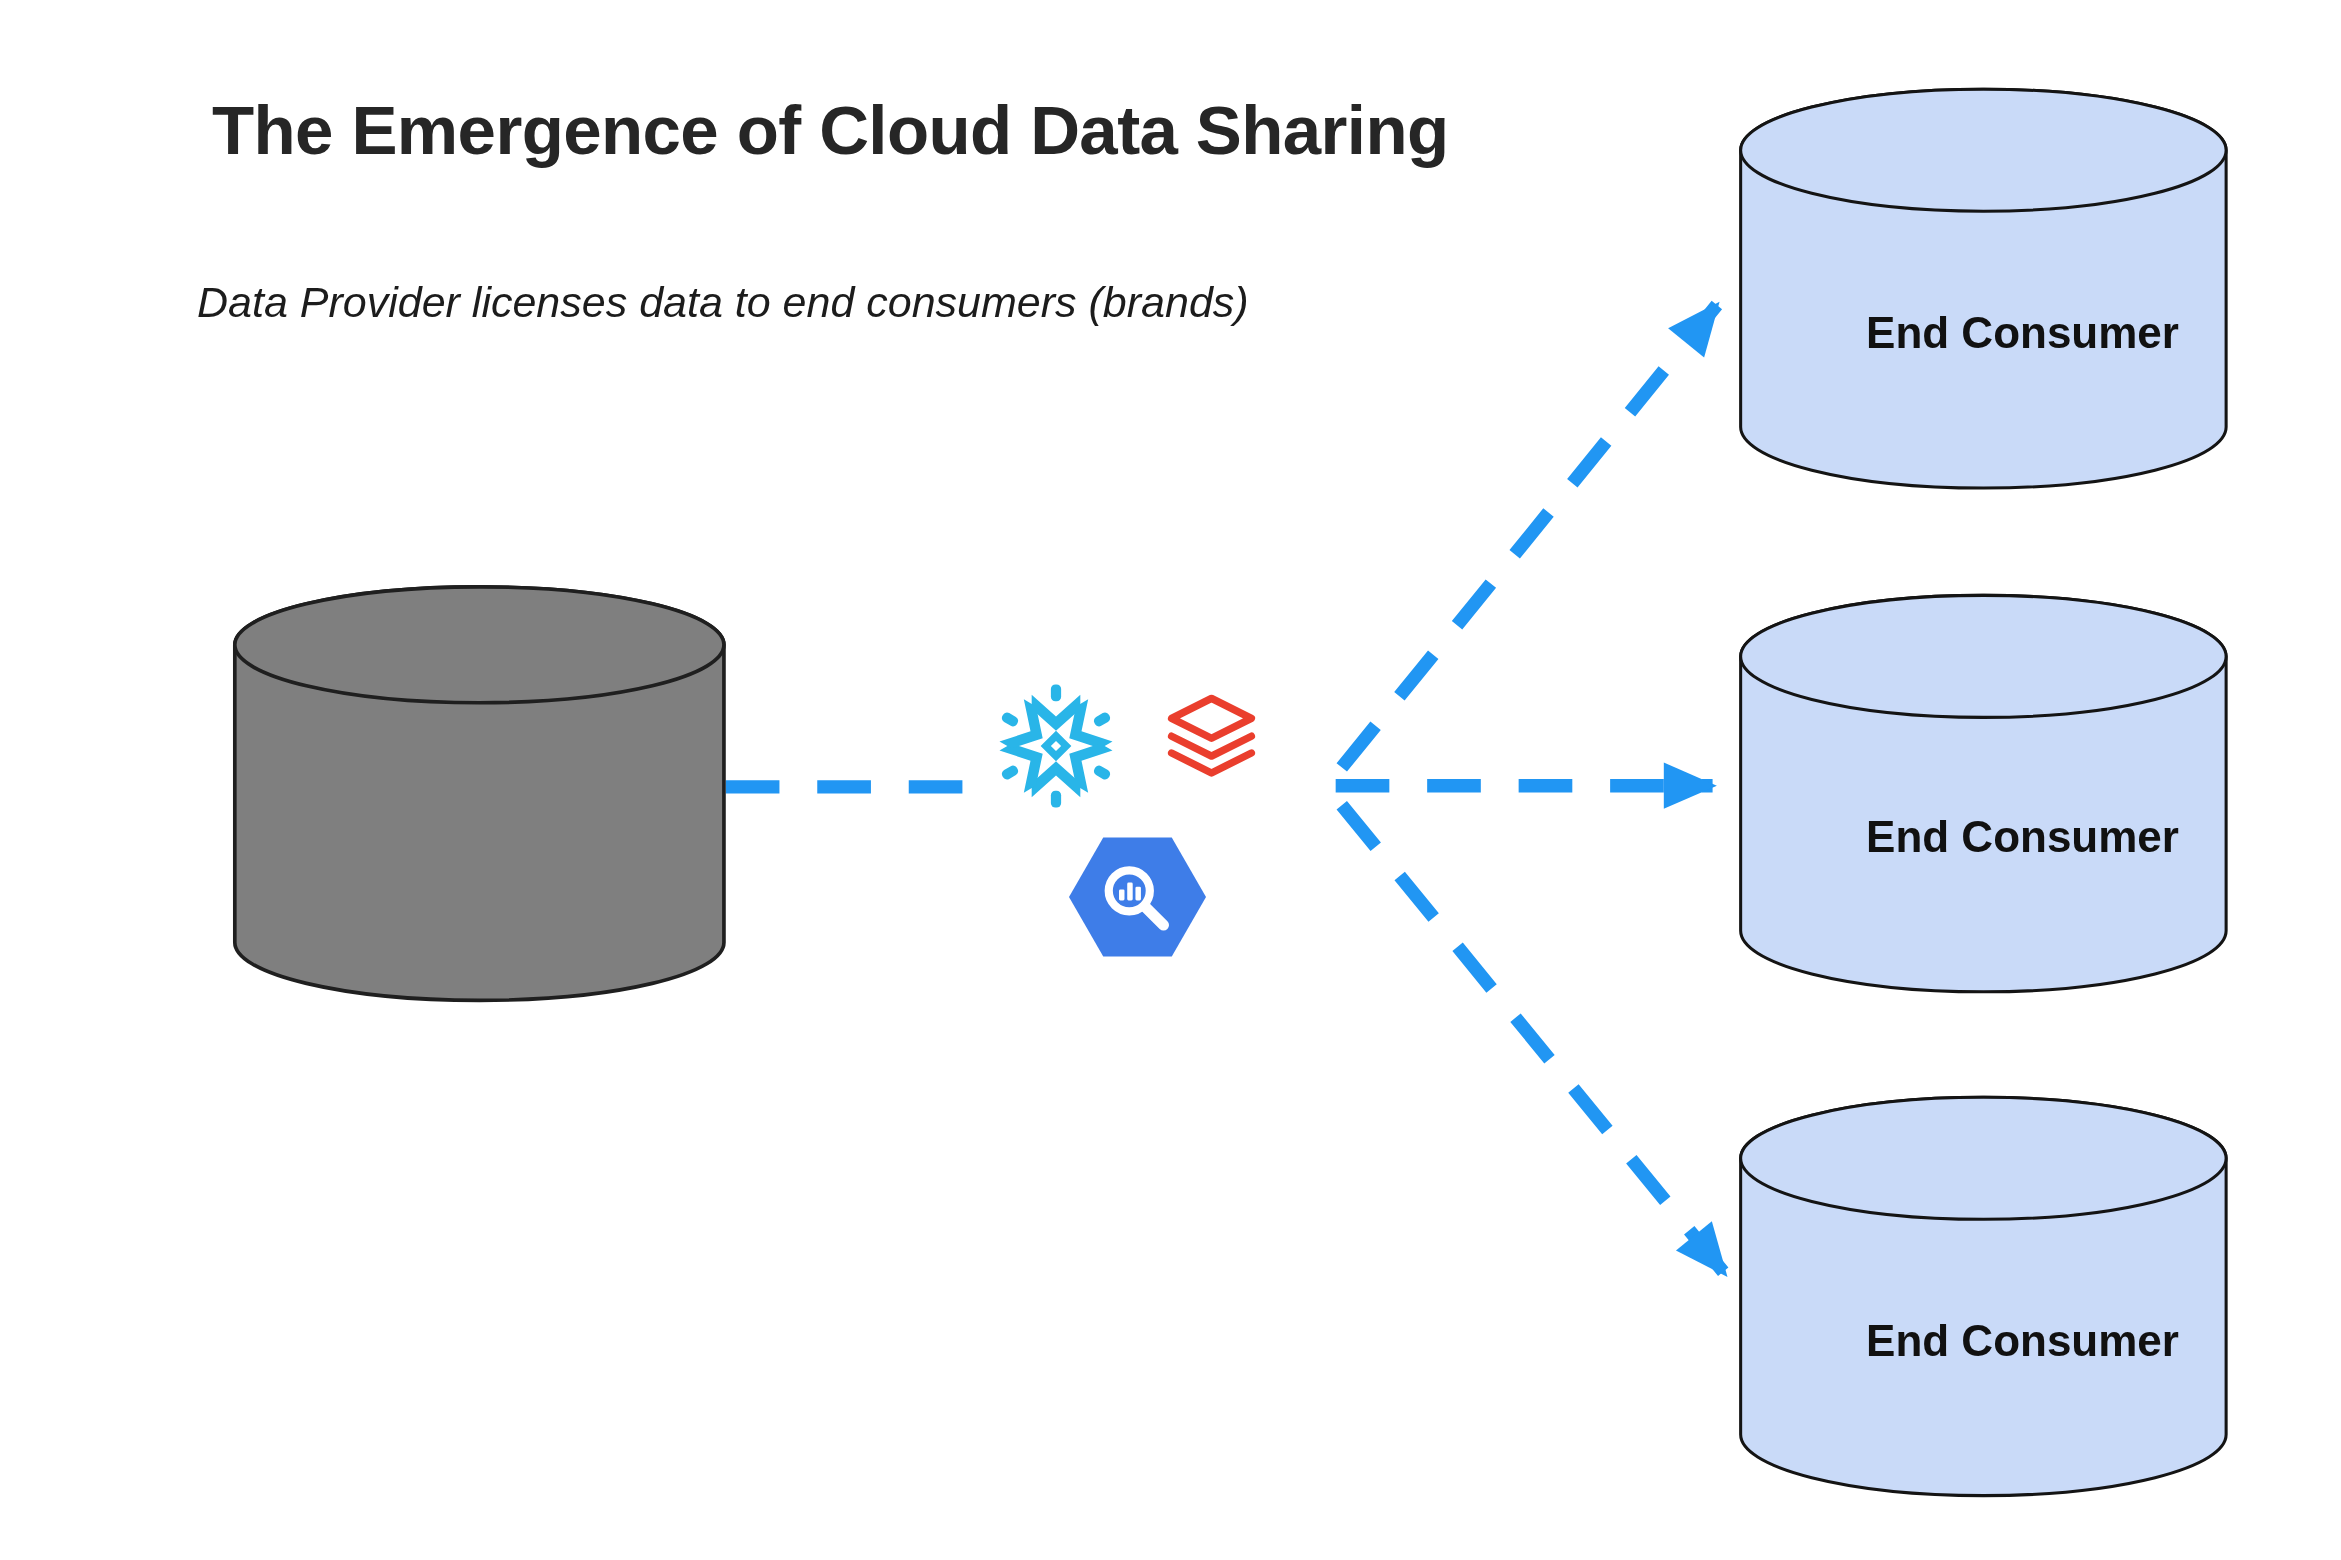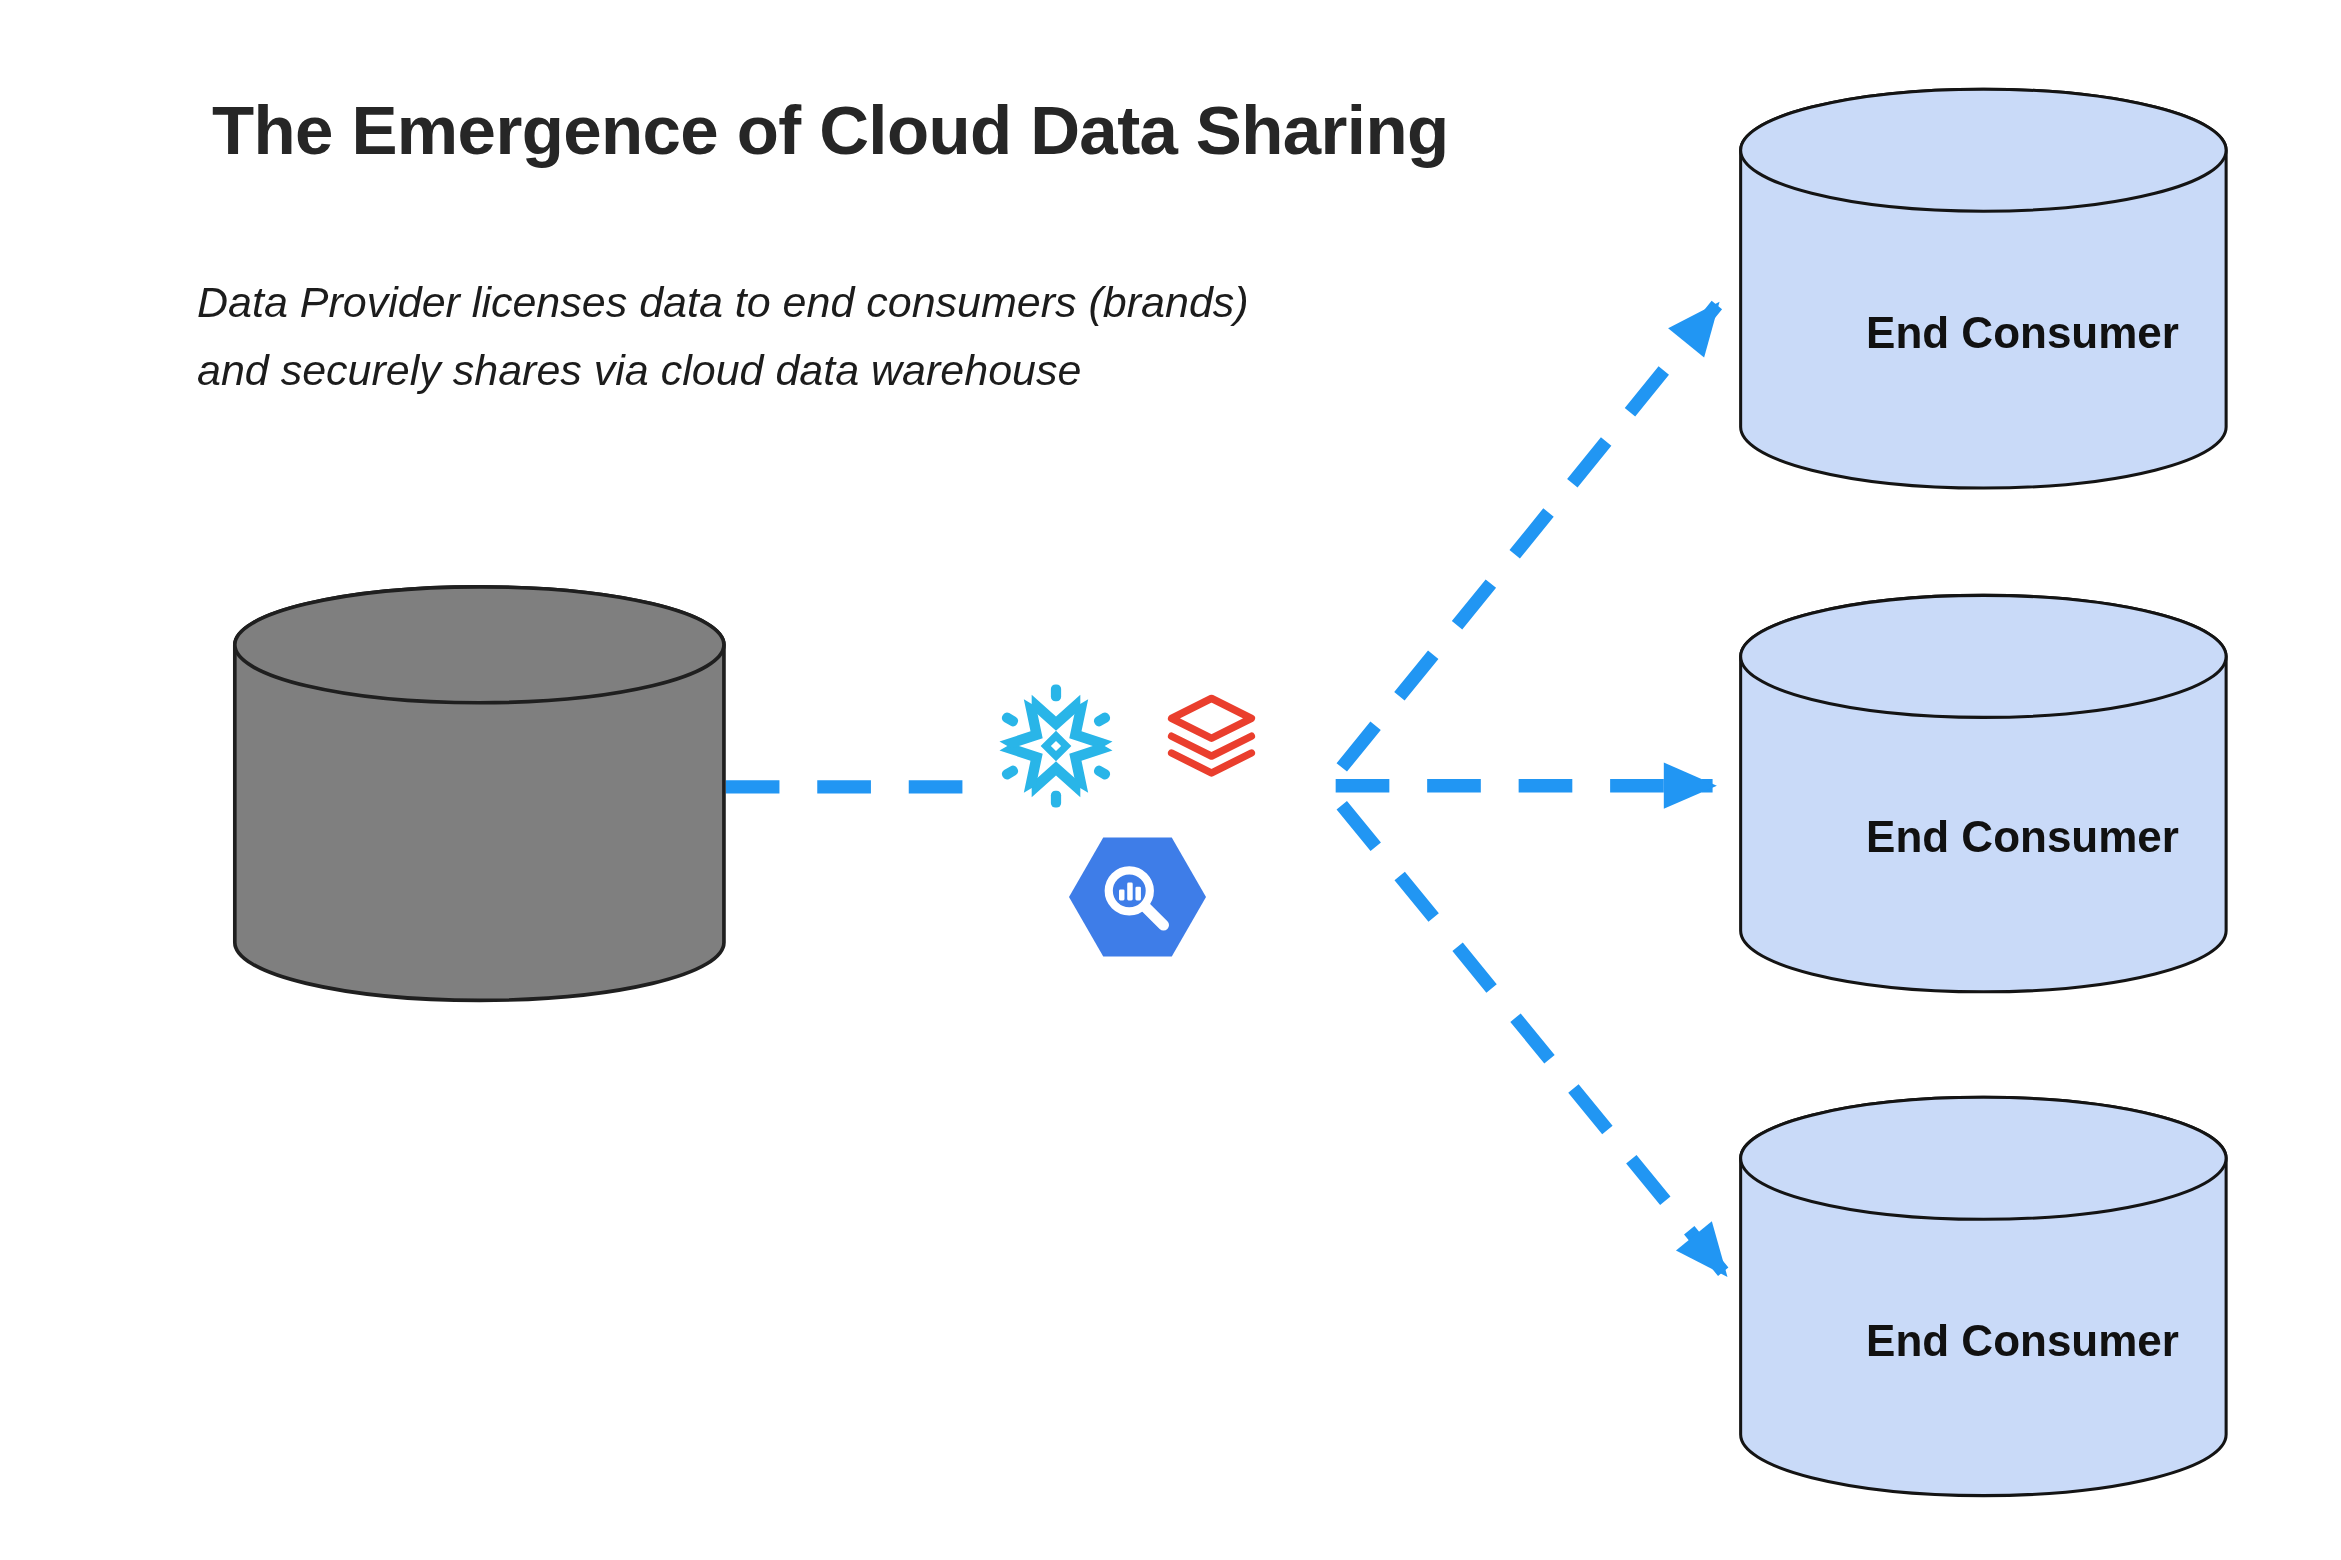--- a/index.html
+++ b/index.html
@@ -120,21 +120,20 @@
     <line class="bq-handle" x1="56" y1="51" x2="69" y2="64"></line>
     <rect class="bq-bar" x="36.5" y="38" width="4" height="8" rx="1"></rect>
     <rect class="bq-bar" x="42.5" y="33" width="4" height="13" rx="1"></rect>
     <rect class="bq-bar" x="48.5" y="36" width="4" height="10" rx="1"></rect>
   </svg>
 
   <div class="page-title">The Emergence of Cloud Data Sharing</div>
 
   <div class="subtitle">
     <div>Data Provider licenses data to end consumers (brands)</div>
-    <div>and securely shares via cloud data warehouse</div>
   </div>
 
 
   <div class="node-label consumer-label consumer-label-1">End Consumer</div>
   <div class="node-label consumer-label consumer-label-2">End Consumer</div>
   <div class="node-label consumer-label consumer-label-3">End Consumer</div>
 
 </div>
 
 

